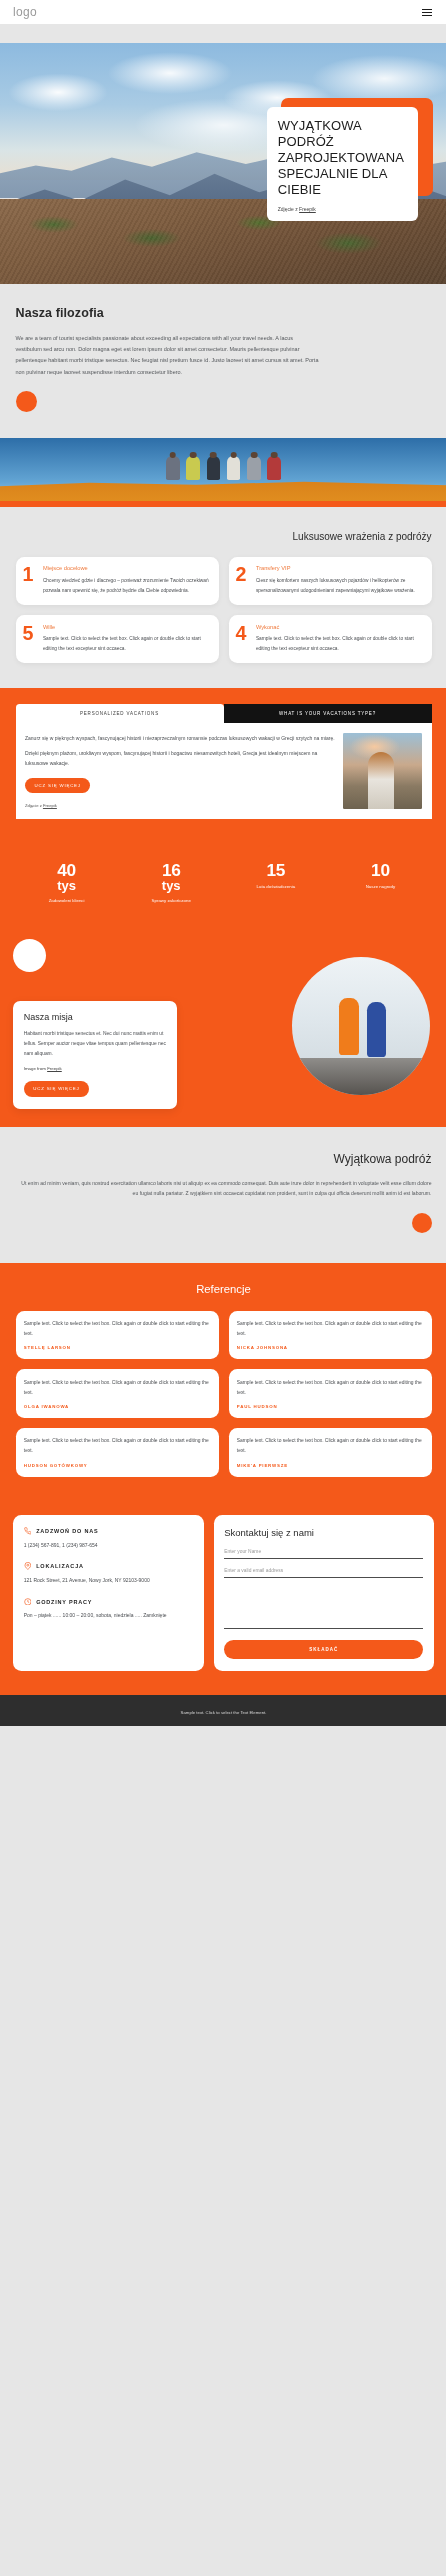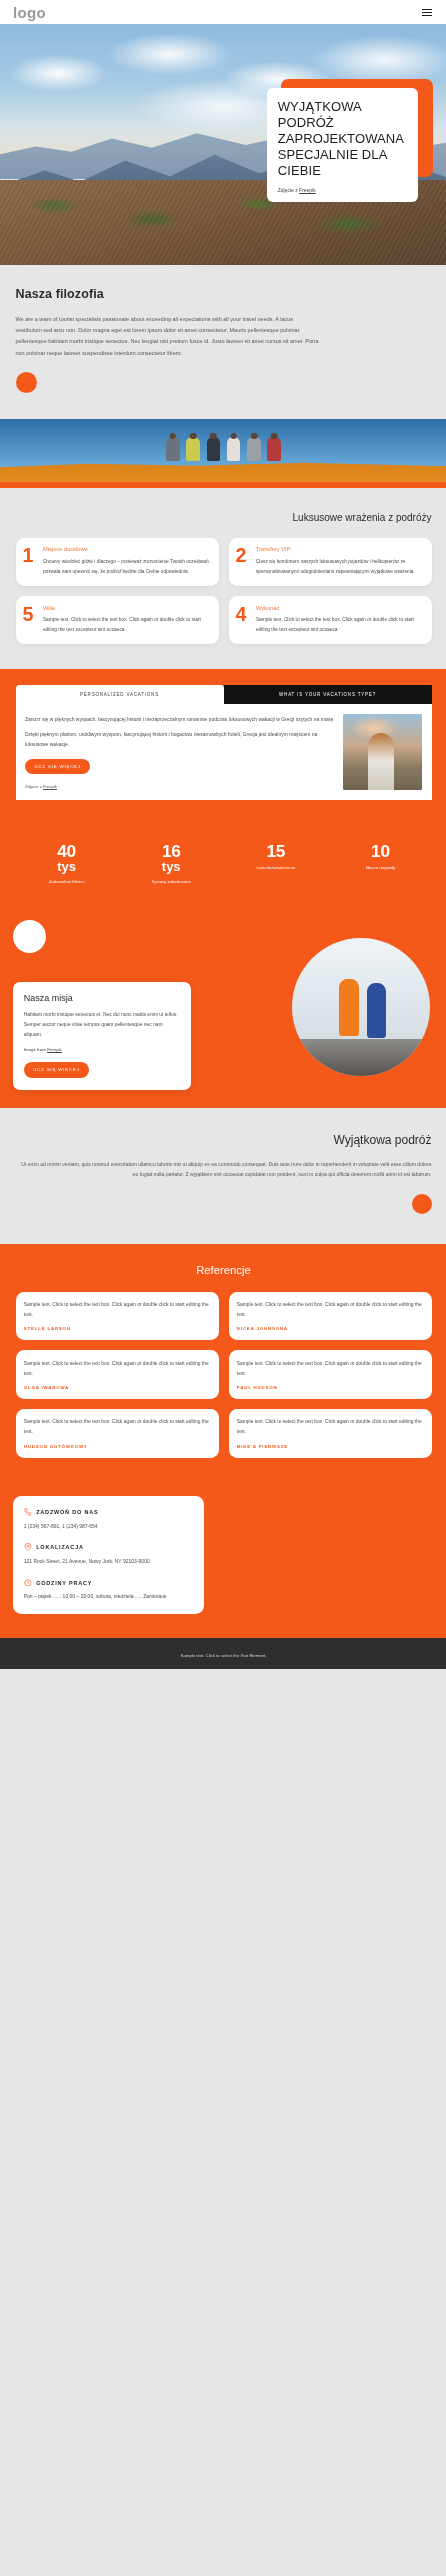--- a/index.html
+++ b/index.html
@@ -11,26 +11,26 @@
     color:#3a3a3a;
     -webkit-font-smoothing:antialiased;
   }
   .page { width:447px; position:relative; overflow:hidden; }
 
   
   .topbar {
     height:24.4px; background:#ffffff; display:flex; align-items:center;
     justify-content:space-between; padding:0 13px;
   }
-  .logo { font-size:15px; color:#9a9a9a; letter-spacing:0.3px; font-weight:700; }
+  .logo { font-size:12px; color:#9a9a9a; letter-spacing:0.3px; font-weight:400; }
   .burger { display:flex; flex-direction:column; gap:1.8px; cursor:pointer; padding:2.4px; }
   .burger i { display:block; width:10px; height:1.2px; background:#1c1c1c; }
 
   
-  .hero { position:relative; height:241px; overflow:hidden; }
+  .hero { position:relative; height:241px; overflow:hidden;margin-top:19px; }
   .hero-photo { position:absolute; inset:0; }
   .sky {
     position:absolute; left:0; right:0; top:0; height:137px;
     background:
       radial-gradient(ellipse 71px 27px at 13% 36%, rgba(255,255,255,.95), rgba(255,255,255,0) 70%),
       radial-gradient(ellipse 89px 30px at 38% 22%, rgba(255,255,255,.92), rgba(255,255,255,0) 70%),
       radial-gradient(ellipse 77px 25px at 62% 40%, rgba(255,255,255,.9), rgba(255,255,255,0) 70%),
       radial-gradient(ellipse 101px 33px at 86% 26%, rgba(255,255,255,.88), rgba(255,255,255,0) 72%),
       radial-gradient(ellipse 119px 36px at 50% 60%, rgba(255,255,255,.8), rgba(255,255,255,0) 75%),
       linear-gradient(#8dbadf 0%, #a9cbe4 45%, #d9e4e6 78%, #e9dfd0 100%);
@@ -167,21 +167,21 @@
     overflow:hidden;
     background:linear-gradient(#eef3f6 0%, #dfe7ec 45%, #cdd6db 100%);
   }
   .mountainer { position:absolute; left:34%; top:30%; width:20px; height:57px;
                 background:#f07c1b; border-radius:8.3px 8.3px 3.6px 3.6px; }
   .mountainer2 { position:absolute; left:54%; top:33%; width:19px; height:55px;
                 background:#2d4fa0; border-radius:8.3px 8.3px 3.6px 3.6px; }
   .snowrock { position:absolute; left:0; right:0; bottom:0; height:37px;
               background:linear-gradient(#8f8d8a,#56534f); }
   .mission-card {
-    position:absolute; left:13px; top:71px; width:178px; background:#fff;
+    position:absolute; left:13px; top:71px; width:164px; background:#fff;
     border-radius:7.1px; padding:11.3px 10.7px 12px 10.7px; box-shadow:0 2.4px 8.3px rgba(0,0,0,.08);
   }
   .mission-card h3 { font-size:9px; font-weight:400; color:#2b2b2b; }
   .mission-card p { margin-top:7.1px; font-size:4.9px; line-height:2.05; color:#4a4d51; }
   .mission-credit { margin-top:7.1px; font-size:4.4px; color:#444; }
   .mission-credit a { color:#444; text-decoration:underline; }
 
   
   .exceptional { background:#e6e6e6; padding:25px 15.5px 30px 15.5px; text-align:right; position:relative; }
   .exceptional h2 { font-size:12px; font-weight:400; color:#2b2b2b; }
@@ -429,20 +429,27 @@
           <svg class="icon-o" viewBox="0 0 24 24" fill="none" stroke="#f4591a" stroke-width="2">
               <circle cx="12" cy="12" r="10"></circle>
               <polyline points="12 6 12 12 16 14"></polyline>
             </svg>
           <span>GODZINY PRACY</span>
         </div>
         <div class="txt">Pon – piątek ...... 10:00 – 20:00, sobota, niedziela ..... Zamknięte</div>
       </div>
     </div>
 
+    <div class="card-white form">
+      <h3>Skontaktuj się z nami</h3>
+      <input class="field" type="text" placeholder="Enter your Name" style="">
+      <input class="field" type="email" placeholder="Enter a valid email address" style="">
+      <textarea class="field area" placeholder="" style=""></textarea>
+      <button class="submit">SKŁADAĆ</button>
+    </div>
   </div>
 
   <div class="bottombar">
     <span>Sample text. Click to select the Text Element.</span>
   </div>
 
 </div>
 
 
 </body></html>

